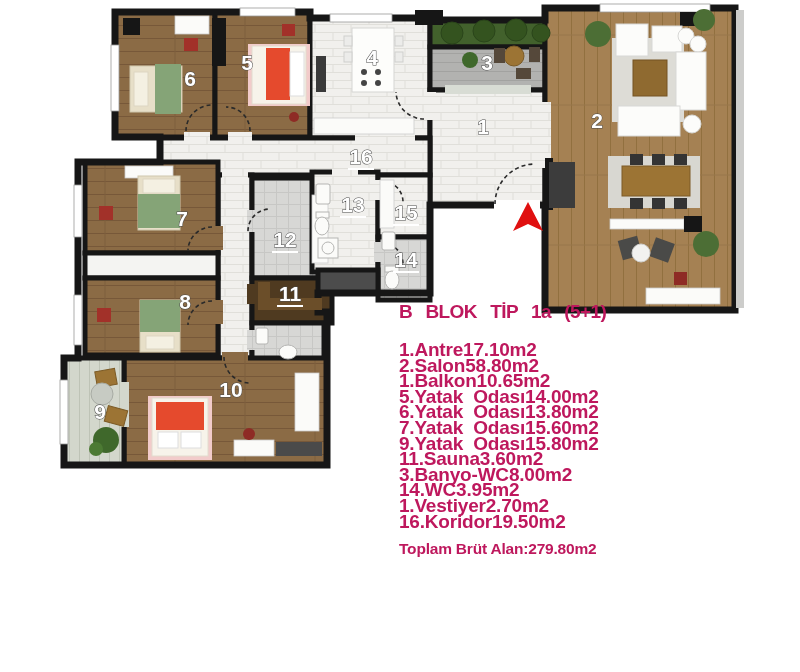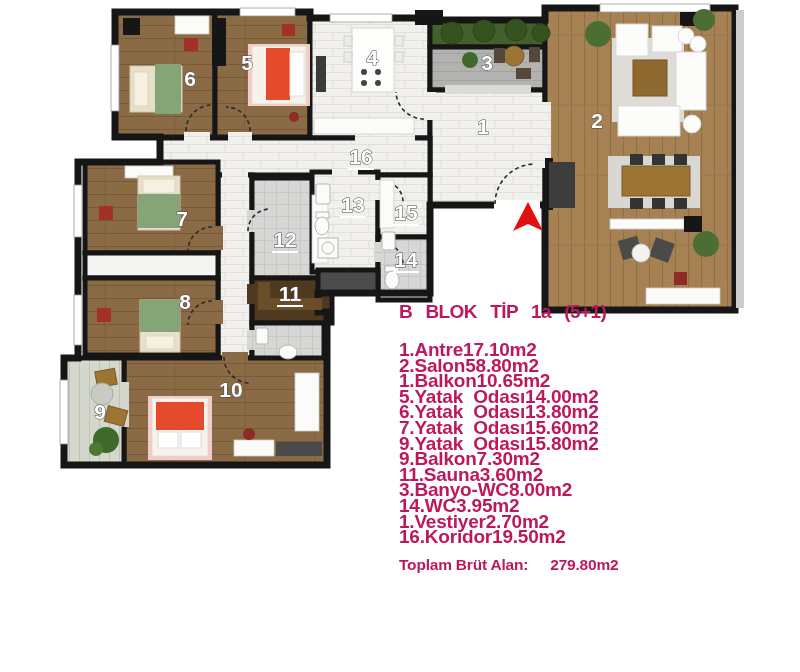--- a/index.html
+++ b/index.html
@@ -8,21 +8,21 @@
   .plan-svg{position:absolute;left:0;top:0;}
   .room-label{font-family:"Liberation Sans",sans-serif;font-weight:bold;fill:#ffffff;
               stroke:#4a4a4a;stroke-width:1;paint-order:stroke fill;text-anchor:middle;}
   .legend{position:absolute;left:399px;top:301px;width:180px;color:#be185d;}
   .legend-title{font-size:19px;font-weight:bold;letter-spacing:-0.6px;word-spacing:2px;
                 white-space:pre;margin:0 0 19px 0;}
   .legend-rows{width:179px;}
   .legend-row{display:flex;justify-content:flex-start;font-size:19px;font-weight:bold;
               line-height:15.6px;white-space:pre;letter-spacing:-0.2px;}
   .legend-total{display:flex;justify-content:space-between;font-size:15.5px;font-weight:bold;
-                margin-top:11px;white-space:pre;letter-spacing:-0.2px;gap:22px;}
+                margin-top:11px;white-space:pre;letter-spacing:-0.2px;}
 </style>
 </head>
 <body>
 
 <div class="screen">
 
 <svg class="plan-svg" width="800" height="672" viewBox="0 0 800 672">
   <defs>
     <pattern id="tile" width="36" height="16" patternUnits="userSpaceOnUse">
       <rect width="36" height="16" fill="#f1f0ed"></rect>
@@ -320,24 +320,20 @@
       <div class="legend-row">
         <span class="rname">7.Yatak  Odası</span>
         <span class="rarea">15.60m2</span>
       </div>
 
       <div class="legend-row">
         <span class="rname">9.Yatak  Odası</span>
         <span class="rarea">15.80m2</span>
       </div>
 
-      <div class="legend-row">
-        <span class="rname">9.Balkon</span>
-        <span class="rarea">7.30m2</span>
-      </div>
 
 
       <div class="legend-row">
         <span class="rname">11.Sauna</span>
         <span class="rarea">3.60m2</span>
       </div>
 
       <div class="legend-row">
         <span class="rname">3.Banyo-WC</span>
         <span class="rarea">8.00m2</span>

